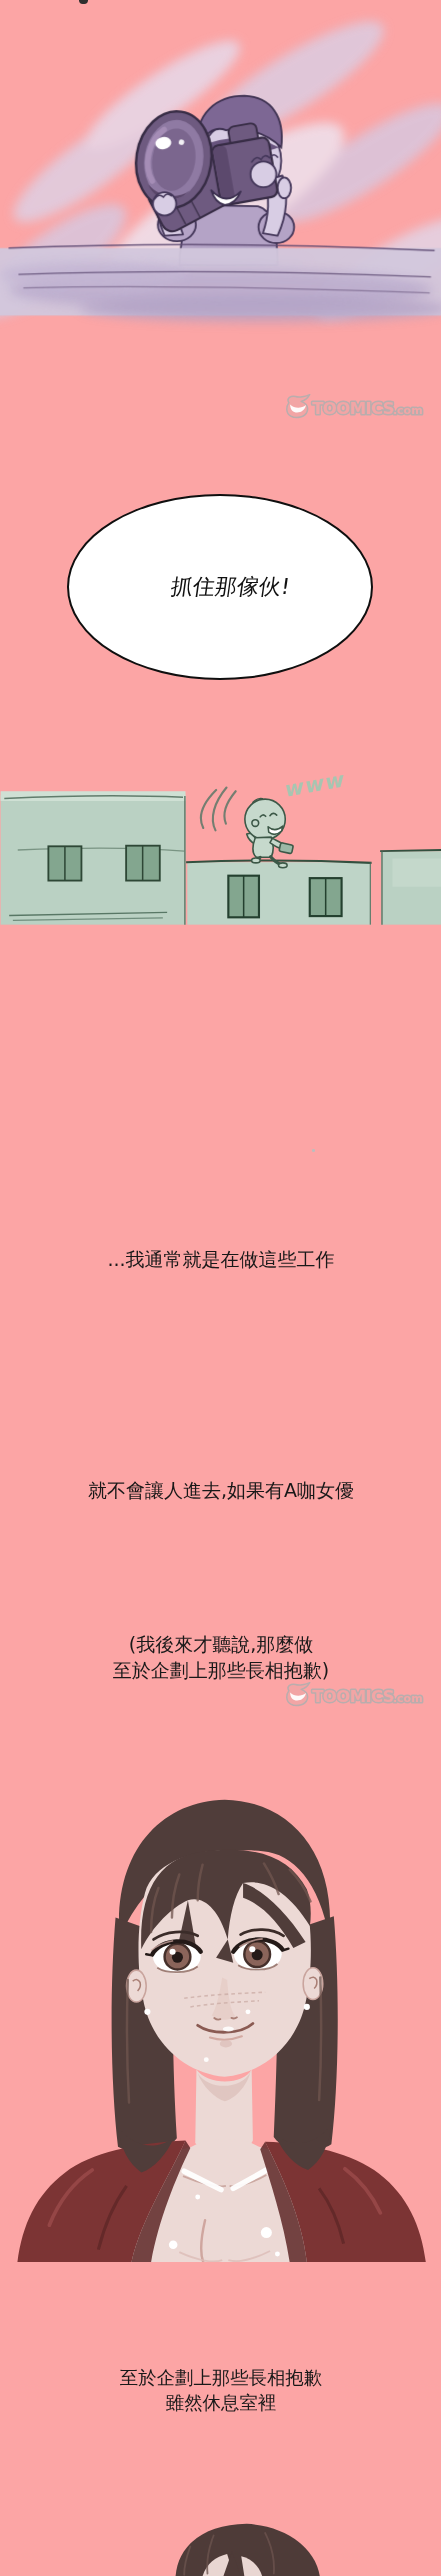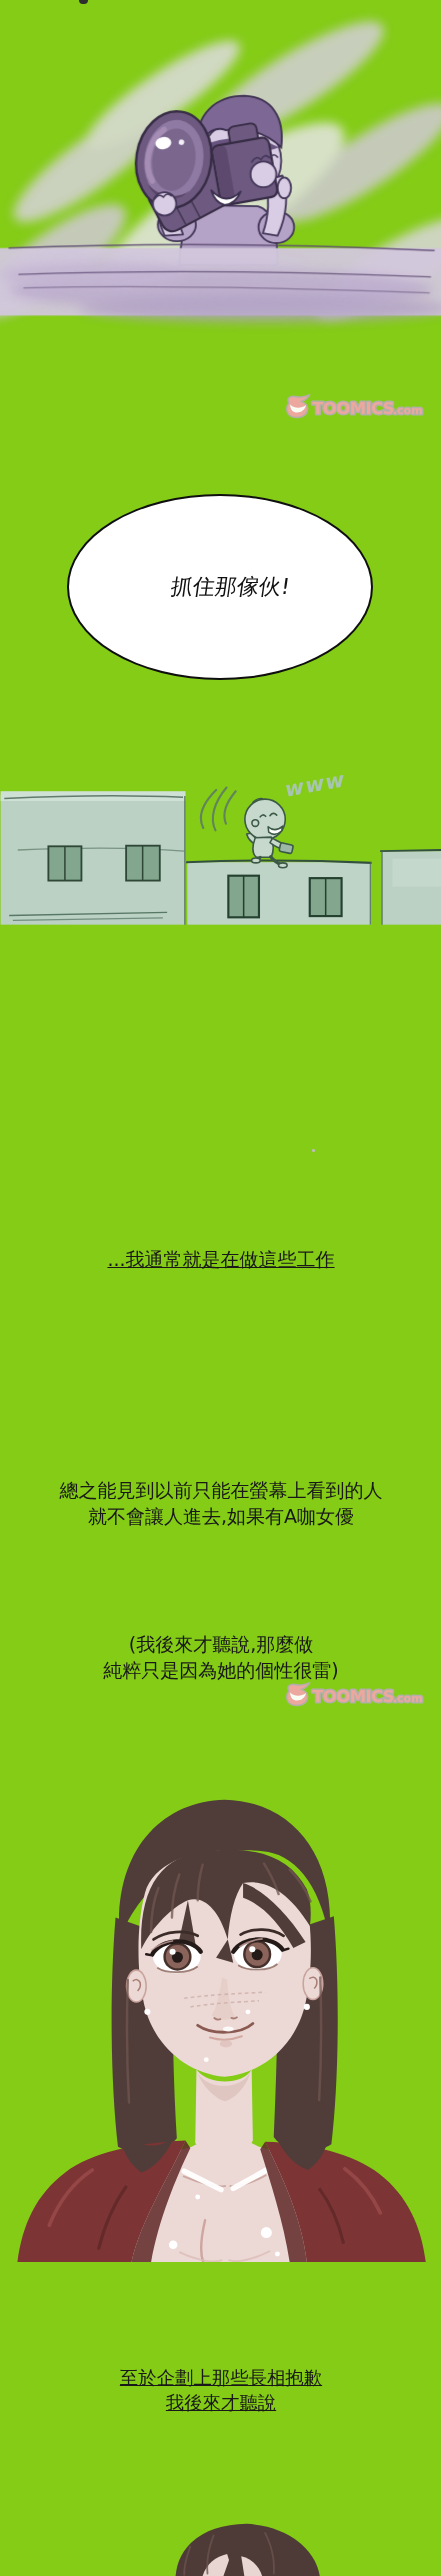--- a/index.html
+++ b/index.html
@@ -1,30 +1,30 @@
 <!DOCTYPE html>
 <html style="font-size:9.8px"><head>
 <meta charset="utf-8">
 <style>
   html,body{margin:0;padding:0;background:#ffffff;}
-  .page{position:relative;width:442px;height:2576px;background:#84cc16;overflow:hidden;
+  .page{position:relative;width:442px;height:2576px;background:#fca5a5;overflow:hidden;
         font-family:"DejaVu Sans",sans-serif;}
   .abs{position:absolute;}
   .top-mark{position:absolute;left:79px;top:0;width:8.6px;height:3.7px;background:#2e2e2e;
             border-radius:0 0 3.7px 3.7px;}
   .speck{position:absolute;left:312px;top:1149px;width:2.5px;height:2.5px;background:#bdbdbd;border-radius:50%;}
   .bubble{position:absolute;left:67px;top:494px;width:302px;height:182px;
           border:2.5px solid #0f0f0f;border-radius:50%;background:#ffffff;
           display:flex;align-items:center;justify-content:center;}
   .bubble-text{font-size:22px;color:#111;transform:skewX(-8deg);padding-left:21px;white-space:nowrap;}
   .cap{position:absolute;left:0;width:442px;text-align:center;color:#191919;}
-  #n1{top:1246px;font-size:19px;line-height:27px;text-decoration:underline;}
+  #n1{top:1246px;font-size:19px;line-height:27px;}
   #n2{top:1477px;font-size:19px;line-height:26px;}
   #n3{top:1631px;font-size:19px;line-height:26px;}
-  #n4{top:2366px;font-size:18.4px;line-height:24.5px;text-decoration:underline;}
+  #n4{top:2366px;font-size:18.4px;line-height:24.5px;}
   .watermark{position:absolute;width:153px;height:27px;opacity:.95;}
   #wm1{left:284px;top:394px;}
   #wm2{left:284px;top:1682px;}
 </style>
 </head>
 <body>
 
 <div class="page">
 
   <div class="top-mark"></div>
@@ -165,27 +165,26 @@
       <ellipse cx="461" cy="221" rx="7" ry="4"></ellipse>
     </g>
     <text x="464" y="102" font-size="34" font-style="italic" font-weight="bold" fill="#a7c5b1" letter-spacing="2" transform="rotate(-10 505 90)" font-family="'DejaVu Sans',sans-serif">www</text>
   </svg>
 
   <div class="speck"></div>
 
   <div class="cap" id="n1">...我通常就是在做這些工作</div>
 
   <div class="cap" id="n2">
-    <div>總之能見到以前只能在螢幕上看到的人</div>
     <div>就不會讓人進去,如果有A咖女優</div>
   </div>
 
   <div class="cap" id="n3">
     <div>(我後來才聽說,那麼做</div>
-    <div>純粹只是因為她的個性很雷)</div>
+    <div>至於企劃上那些長相抱歉)</div>
   </div>
 
   <div class="watermark" id="wm2">
     <svg width="153" height="27" viewBox="0 0 250 44">
       <g>
         <path d="M8,14 C3,7 12,2 19,4 C24,6 36,4 42,1 C38,8 33,11 28,12 C36,15 40,21 38,28 C35,38 20,41 11,36 C3,32 3,21 8,14 Z" fill="#f2a6a6" stroke="#b7aeae" stroke-width="2.5" stroke-linejoin="round"></path>
         <path d="M10,17 C17,24 28,24 36,18 C34,27 27,31 19,30 C13,29 10,23 10,17 Z" fill="#ffffff"></path>
       </g>
       <g font-family="'DejaVu Sans',sans-serif" font-weight="bold" paint-order="stroke" stroke="#b7aeae" stroke-width="5" fill="#f2a6a6" stroke-linejoin="round">
         <text x="46" y="32" font-size="27" letter-spacing="-1">TOOMICS</text>
@@ -298,21 +297,21 @@
     <g fill="#ffffff">
       <circle cx="322" cy="654" r="4"></circle>
       <circle cx="282" cy="732" r="7"></circle>
       <circle cx="434" cy="712" r="9"></circle>
       <circle cx="452" cy="747" r="4"></circle>
     </g>
   </svg>
 
   <div class="cap" id="n4">
     <div>至於企劃上那些長相抱歉</div>
-    <div>我後來才聽說</div>
+    <div>雖然休息室裡</div>
   </div>
 
   <svg class="abs" style="left:0;top:2522px" width="442" height="54" viewBox="0 0 720 88">
     <path d="M286,88 C290,38 332,4 402,3 C468,6 514,44 521,88 Z" fill="#4e3b38"></path>
     <path d="M330,88 C336,68 352,56 370,52 L381,88 Z" fill="#e9d6d2"></path>
     <path d="M393,56 C410,60 422,72 427,88 L398,88 Z" fill="#e9d6d2"></path>
     <path d="M378,48 L392,88 L364,88 Z" fill="#4e3b38"></path>
     <g stroke="#6b534e" stroke-width="3" fill="none" opacity="0.8" stroke-linecap="round">
       <path d="M348,22 C340,42 336,62 338,84"></path>
       <path d="M432,18 C442,38 448,60 446,84"></path>

